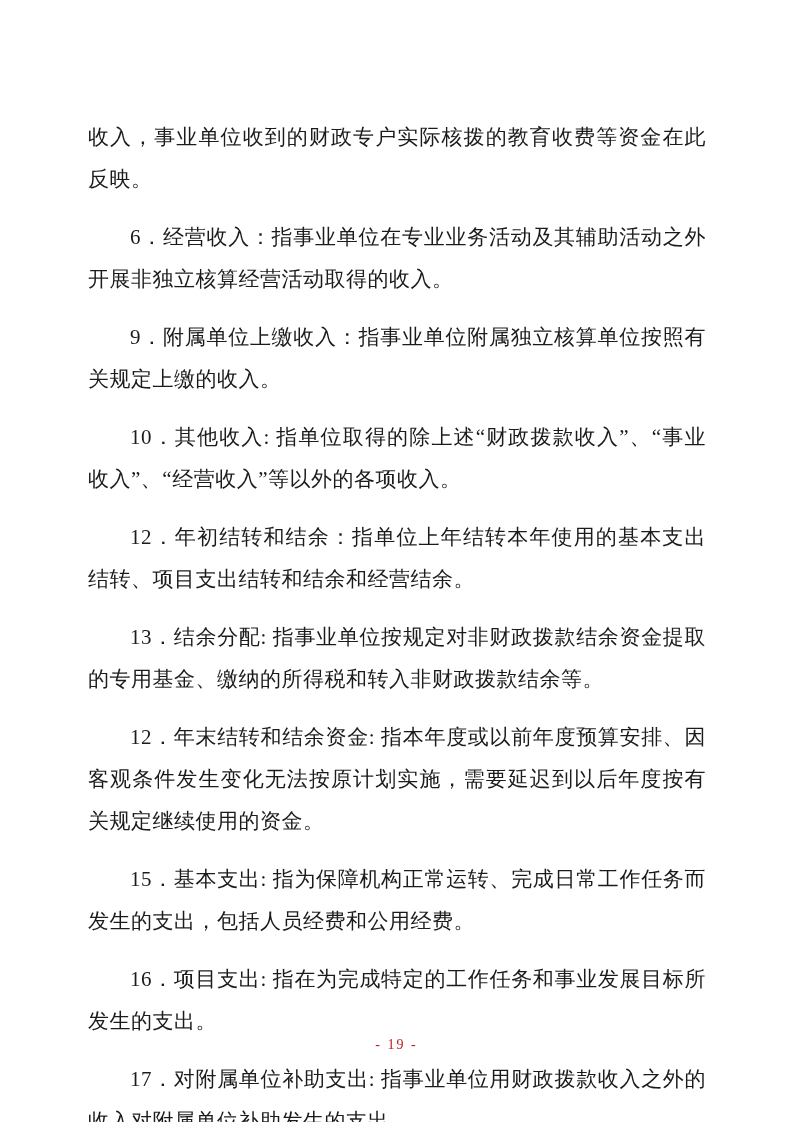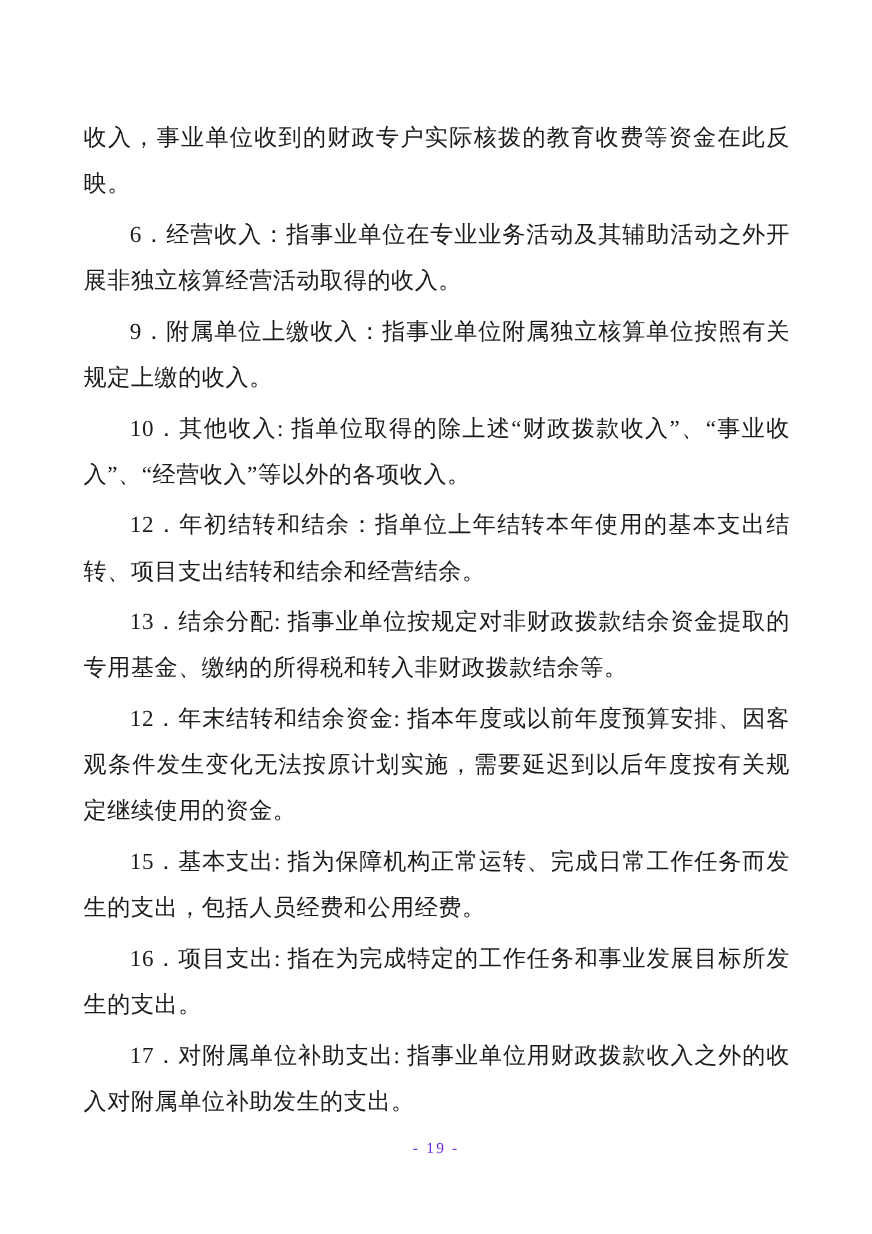--- a/index.html
+++ b/index.html
@@ -21,37 +21,37 @@
     left: 72px;
     top: 100px;
     width: 650px;
     font-size: 21px;
     line-height: 42px;
     text-align: justify;
     text-justify: inter-character;
     letter-spacing: 0.5px;
   }
   .doc-body p {
-    margin: 4px;
+    margin: 16px;
     padding: 0;
     font-family: Liberation Serif, serif;
   }
   .doc-body p.indent {
     text-indent: 2em;
   }
   .page-footer {
     position: absolute;
     left: 0;
     top: 1034px;
     width: 100%;
     text-align: center;
     font-size: 14px;
     line-height: 22px;
     letter-spacing: 2px;
-    color: #6d28d9;
+    color: #b91c1c;
   }
 </style>
 </head>
 <body>
 
 <div class="page">
   <div class="doc-body" id="doc-body">
       <p>收入，事业单位收到的财政专户实际核拨的教育收费等资金在此反映。</p>
       <p class="indent">6．经营收入：指事业单位在专业业务活动及其辅助活动之外开展非独立核算经营活动取得的收入。</p>
       <p class="indent">9．附属单位上缴收入：指事业单位附属独立核算单位按照有关规定上缴的收入。</p>

